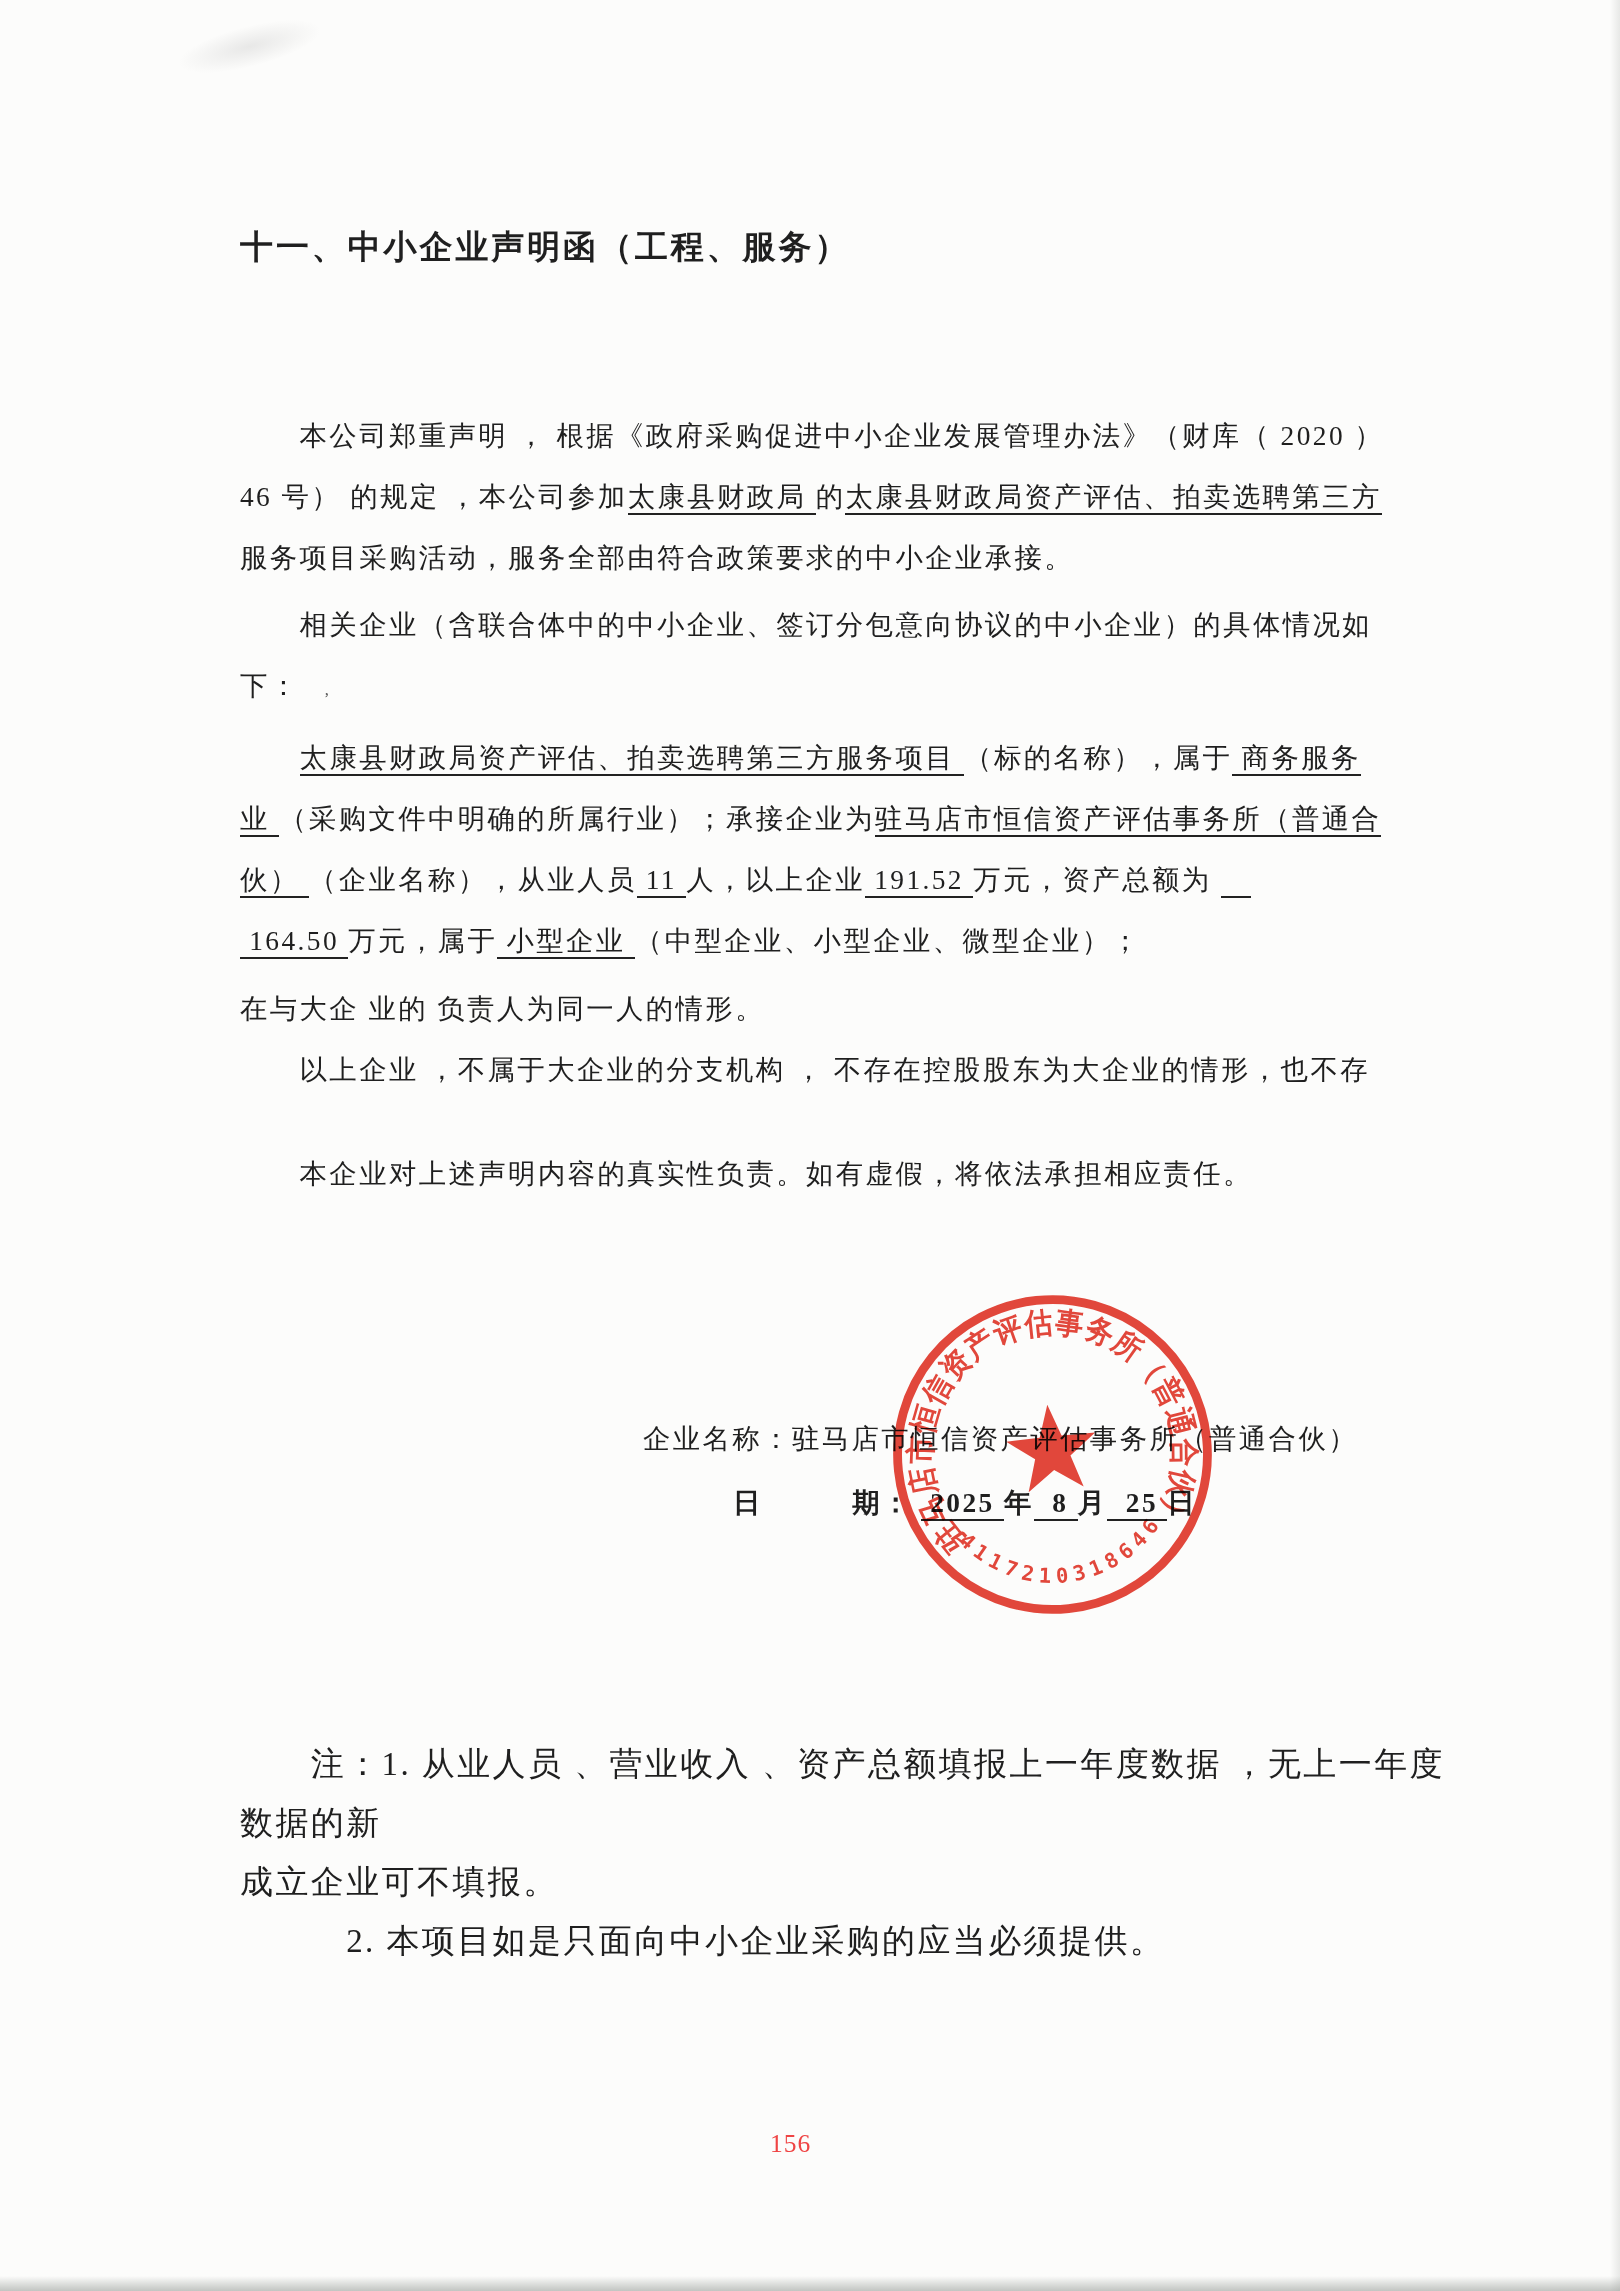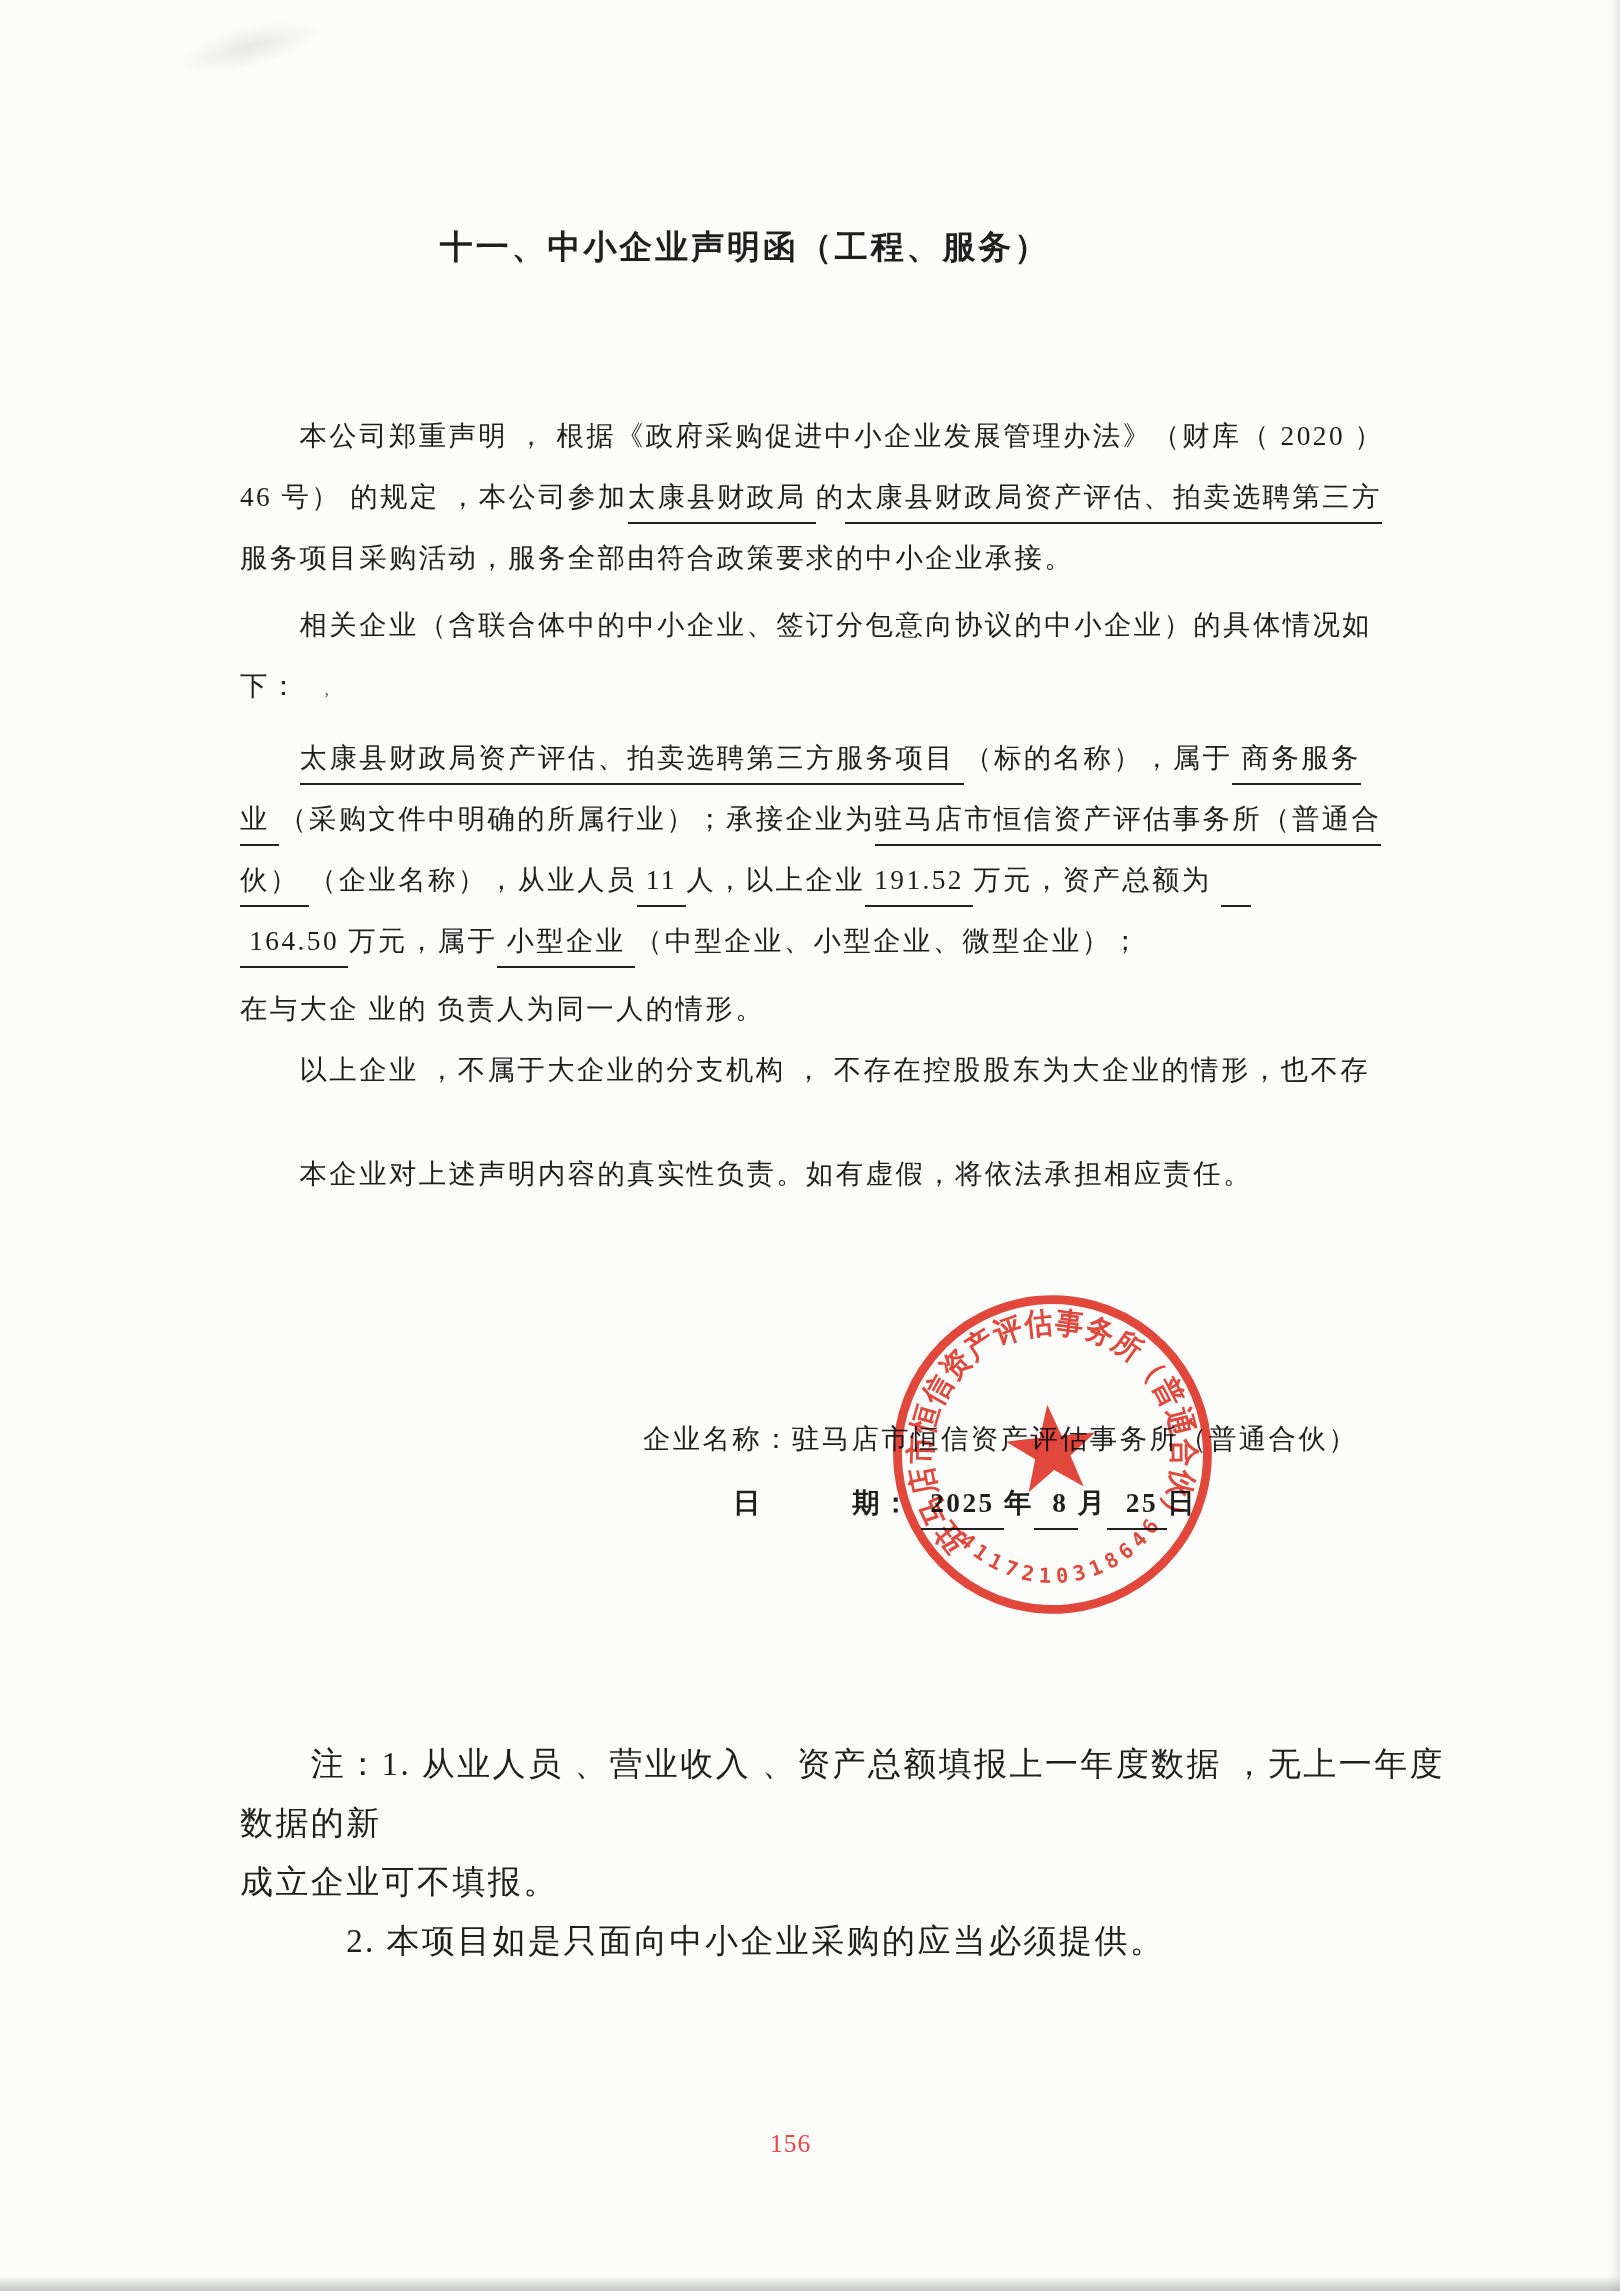--- a/index.html
+++ b/index.html
@@ -8,32 +8,32 @@
     position:relative;
     width:1620px;height:2292px;
     margin:0 auto;
     background:#fcfcfb;
     overflow:hidden;
     font-family:"Liberation Serif","DejaVu Serif",serif;
     color:#1f1f1f;
   }
   .title{
     position:absolute;left:240px;top:225px;width:1010px;
-    text-align:center;font-size:33px;font-weight:bold;letter-spacing:2.9px;
+    font-size:33px;font-weight:bold;letter-spacing:2.9px;
   }
   .doc-body{
     position:absolute;left:240px;top:406px;width:1201px;
     font-size:27.4px;letter-spacing:2.4px;line-height:61px;
   }
   .para{margin:0;}
   .para + .para{margin-top:5.9px;}
   .para.gap-md{margin-top:7.8px;}
   .para.gap-lg{margin-top:43px;}
   .line{white-space:pre-wrap;}
-  .u{border-bottom:2px solid #222;padding-bottom:10px;}
+  .u{border-bottom:2px solid #222;padding-bottom:1px;}
   .stray{font-size:16.7px;color:#555;letter-spacing:0;}
   .sig-line{
     position:absolute;font-size:27.4px;letter-spacing:2.4px;line-height:61px;white-space:pre;
   }
   #sig-company{left:643px;top:1409px;}
   #sig-date{left:733px;top:1473px;font-weight:bold;}
   .notes{
     position:absolute;left:240px;top:1735px;width:1225px;
     font-size:33px;letter-spacing:2.4px;line-height:59px;
   }

